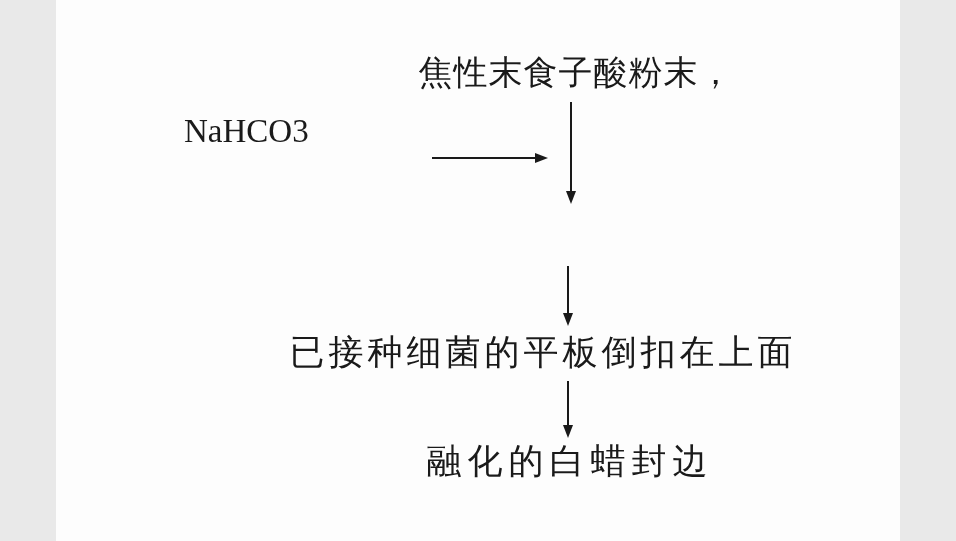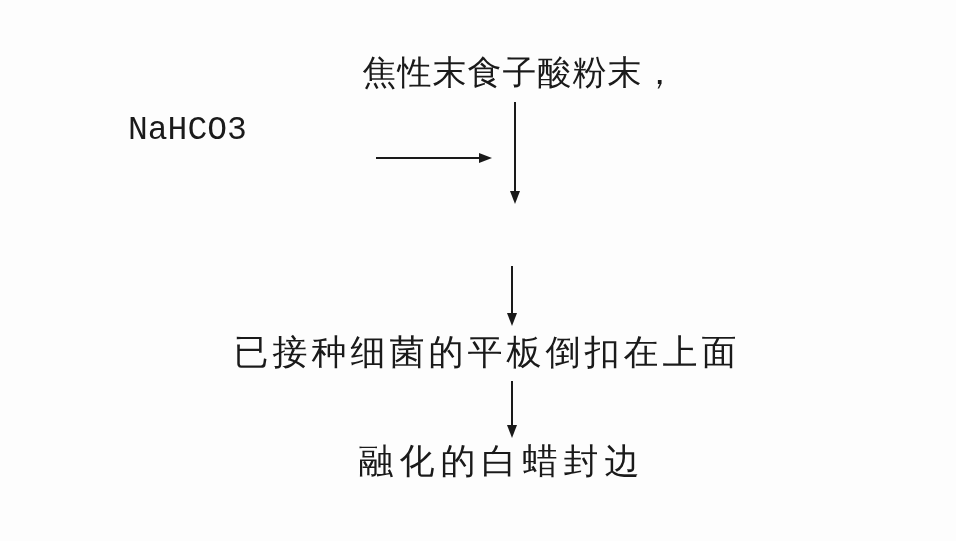--- a/index.html
+++ b/index.html
@@ -2,21 +2,21 @@
 <html style="--ink: #1a1a1a; --bg: #fdfdfd;"><head>
 <meta charset="utf-8">
 <style>
   html, body {
     margin: 0;
     padding: 0;
     background: #e9e9e9;
   }
   .canvas {
     position: relative;
-    width: 956px;
+    width: 844px;
     height: 541px;
     margin: 0 auto;
     background: var(--bg, #fdfdfd);
     overflow: hidden;
     font-family: "DejaVu Serif", "Liberation Serif", serif;
     color: var(--ink, #1a1a1a);
   }
   .node {
     position: absolute;
     white-space: nowrap;
@@ -30,36 +30,36 @@
     left: 520px;
     top: 52px;
     letter-spacing: 1px;
   }
   .reagent {
     position: absolute;
     left: 128px;
     top: 104px;
     font-size: 33px;
     line-height: 1.65;
-    font-family: Liberation Mono, monospace;
+    font-family: Liberation Serif, serif;
     white-space: nowrap;
   }
   .node-slide {
     left: 517px;
     top: 216px;
     letter-spacing: 1px;
   }
   .node-plate {
     left: 487px;
     top: 331px;
     font-size: 35px;
     letter-spacing: 4px;
   }
   .node-wax {
-    left: 502px;
+    left: 514px;
     top: 440px;
     font-size: 35px;
     letter-spacing: 6px;
   }
   
   .arrow-v {
     position: absolute;
     width: 2px;
     background: var(--ink, #1a1a1a);
   }

